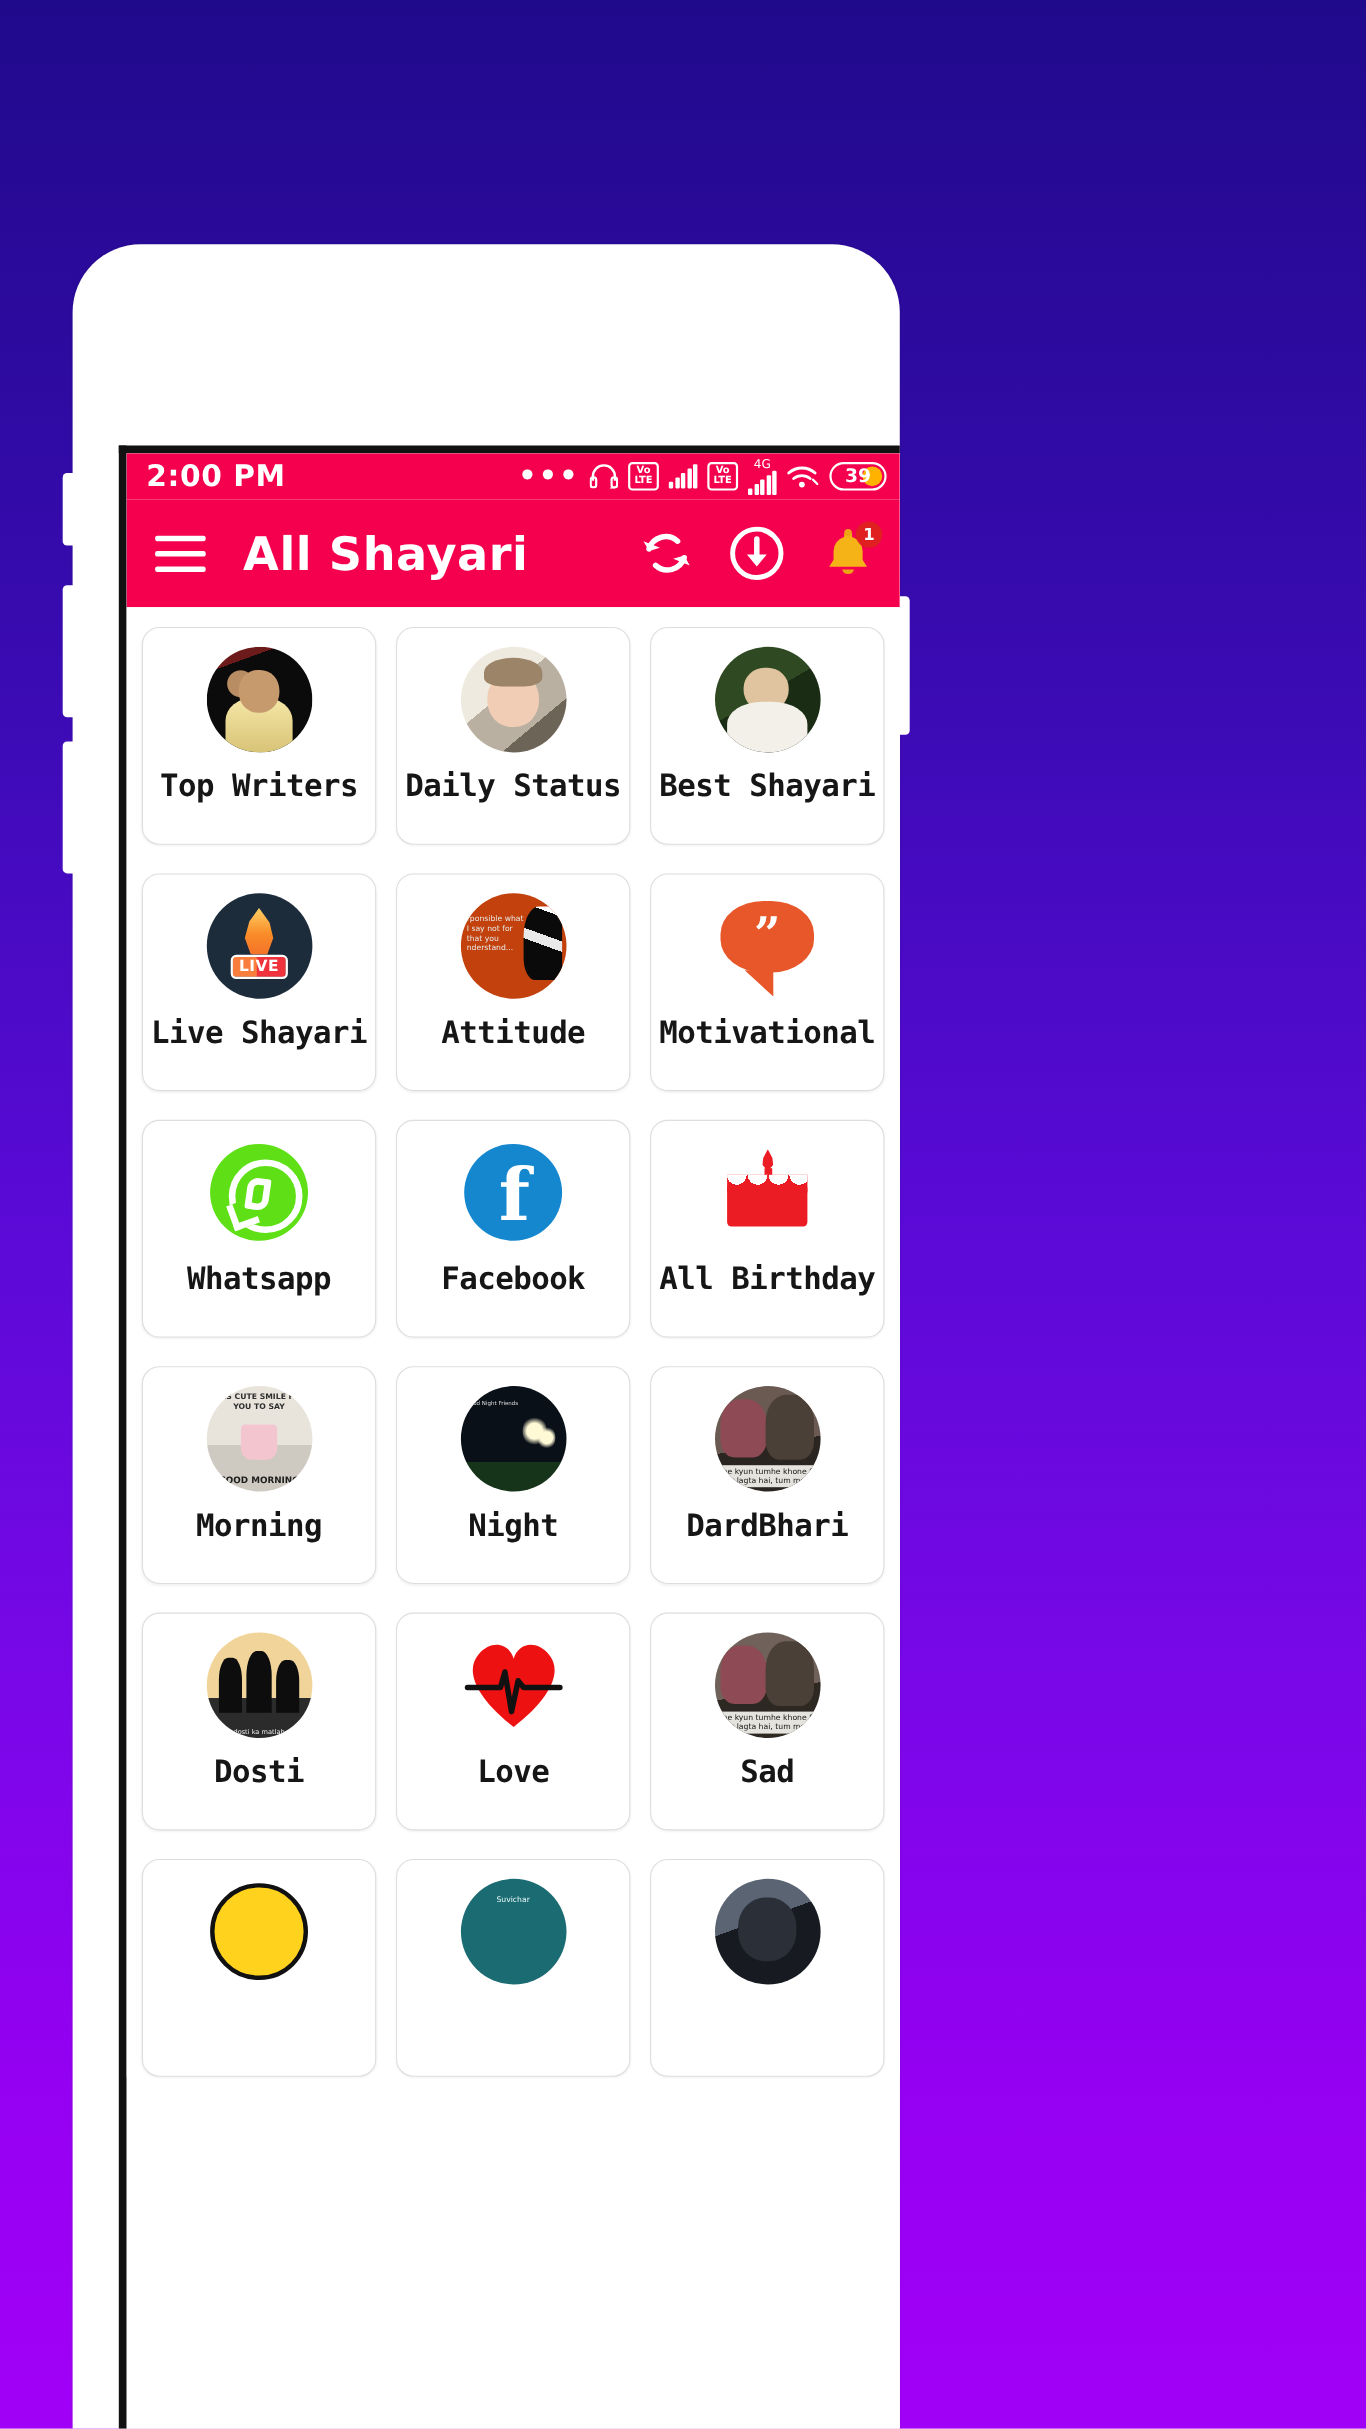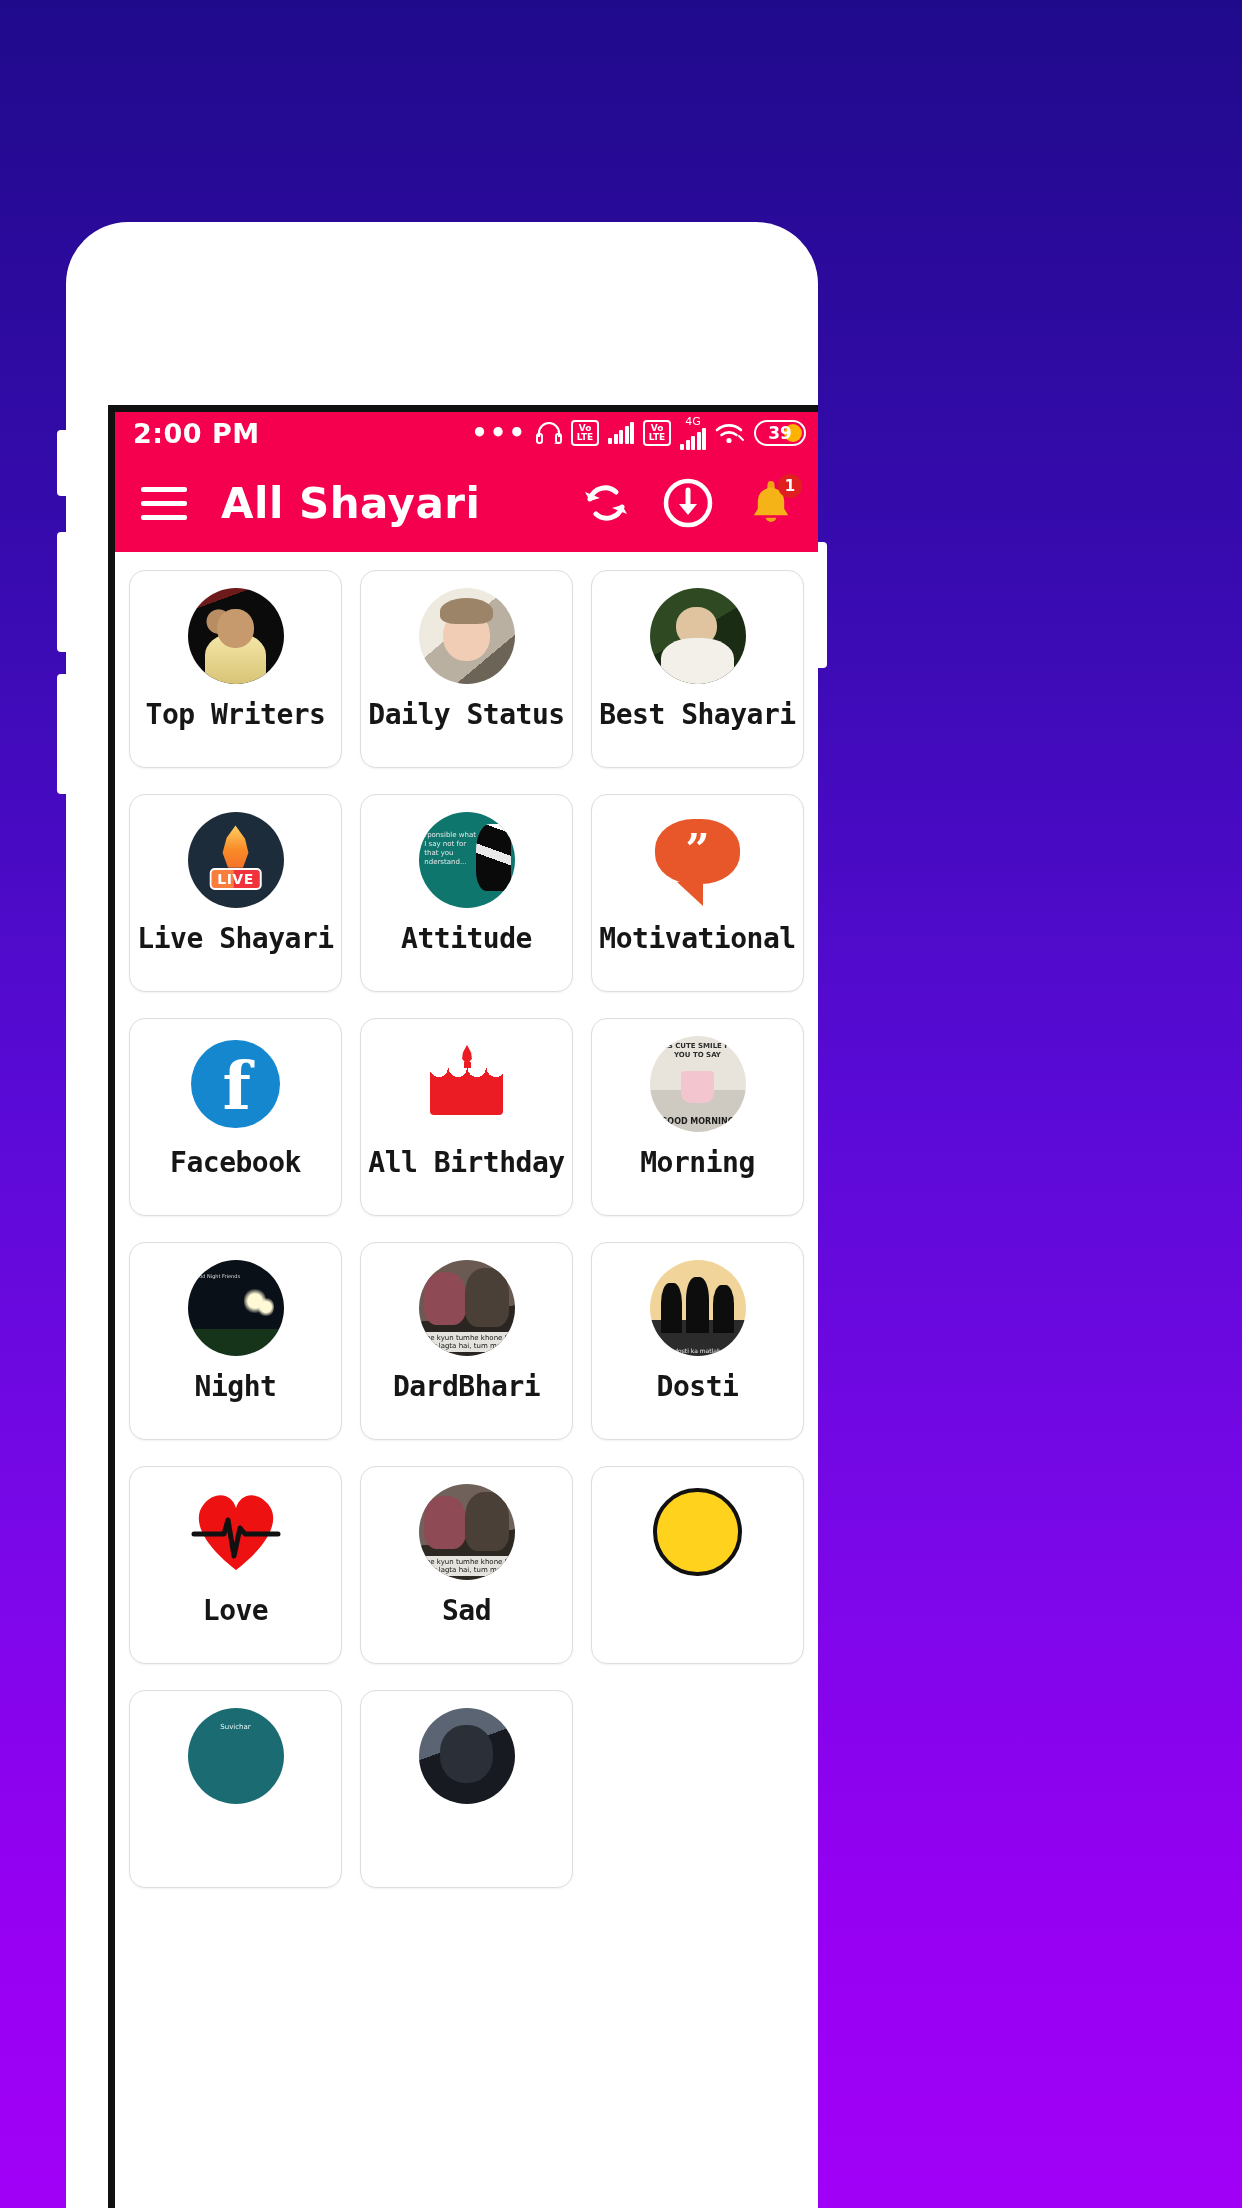--- a/index.html
+++ b/index.html
@@ -248,21 +248,21 @@
     color:#fff; font-size:14px; font-weight:bold;
     letter-spacing:0.5px;
     padding: 2px 6px; line-height:14px;
     font-family:"DejaVu Sans", sans-serif;
   }
 
   .ph-best { background: linear-gradient(150deg,#2f4a22 0 46%, #1a2c13 46%); }
   .ph-best::before{ content:""; position:absolute; left:28%; top:20%; width:42%; height:40%; background:#e0c49f; border-radius:48%; }
   .ph-best::after{ content:""; position:absolute; left:12%; top:52%; width:76%; height:48%; background:#f3f0ea; border-radius:44% 44% 0 0; }
 
-  .ph-attitude { background:#0f766e; }
+  .ph-attitude { background:#c2410c; }
   .ph-attitude .txt {
     position:absolute; left:6%; top:20%; width:56%;
     color:#e8e8e8; font-size:7px; line-height:9px;
     font-family:"DejaVu Sans", sans-serif;
     text-align:left;
   }
   .ph-attitude .fig {
     position:absolute; right:4%; top:12%; width:36%; height:70%;
     background: linear-gradient(200deg,#fff 0 12%, #0a0a0a 12% 40%, #e9e9e9 40% 52%, #0a0a0a 52%);
     border-radius: 40% 10% 10% 30%;
@@ -547,20 +547,27 @@
 
         <div class="card">
           <div class="thumb ph-motivational">
             <div class="bubble">
               <div class="q">”</div>
             </div>
           </div>
           <div class="card-label">Motivational</div>
         </div>
 
+        <div class="card">
+          <div class="thumb ph-whatsapp">
+            <div class="wa-circle"></div>
+            <div class="wa-handset"></div>
+          </div>
+          <div class="card-label">Whatsapp</div>
+        </div>
 
         <div class="card">
           <div class="thumb ph-facebook">
             <div class="fb-circle"></div>
             <div class="fb-f">f</div>
           </div>
           <div class="card-label">Facebook</div>
         </div>
 
         <div class="card">

